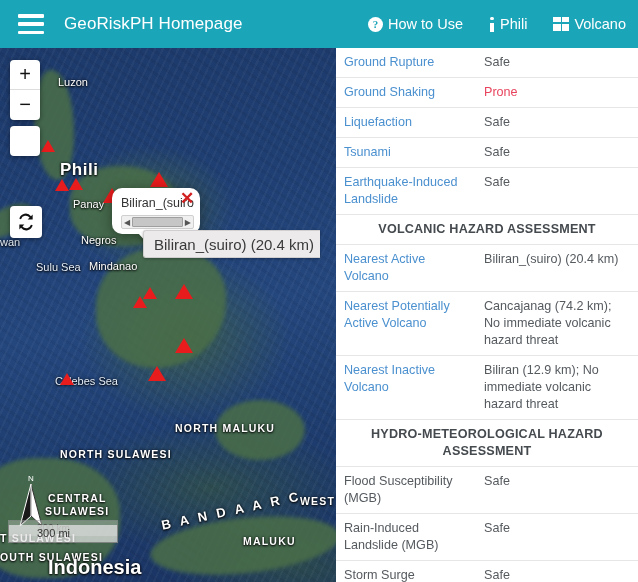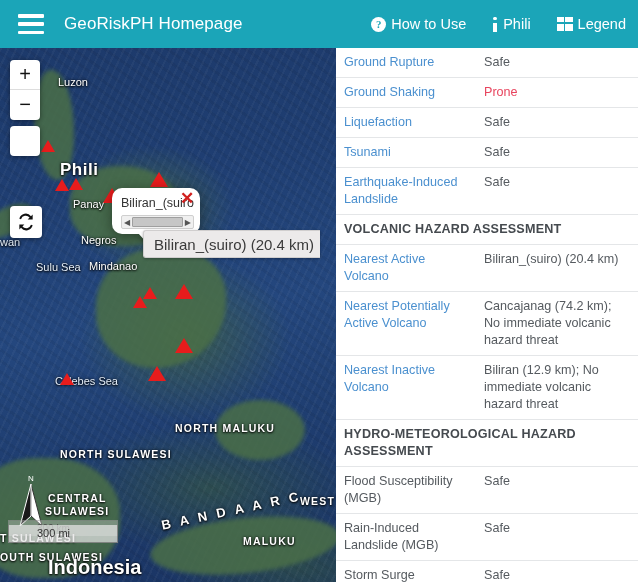--- a/index.html
+++ b/index.html
@@ -179,21 +179,21 @@
   table.haz td {
     border-bottom: 1px solid #e4e6e8;
     padding: 6px 8px 6px 8px; vertical-align: top;
     font-size: 12.6px; line-height: 17px;
   }
   td.lab { width: 140px; color: #4b90cf; }
   td.lab.plain { color: #555a5f; }
   td.val { color: #555a5f; }
   td.val.prone { color: #e8445e; }
   td.sect {
-    text-align: left; font-weight: bold; color: #454a4f;
+    text-align: center; font-weight: bold; color: #454a4f;
     font-size: 12.6px; letter-spacing: .2px; padding: 9px 6px;
     border-bottom: 1px solid #e4e6e8;
   }
 </style>
 </head>
 <body>
 
 <div id="app">
 
   <div class="navbar">
@@ -216,21 +216,21 @@
           </span>
         <span>Phili</span>
       </div>
       <div class="nav-item">
         <span class="ico-grid">
           <span></span>
             <span></span>
             <span></span>
             <span></span>
         </span>
-        <span>Legend</span>
+        <span>Volcano</span>
       </div>
     </div>
   </div>
 
   <div class="map">
     <div class="sea-tex"></div>
 
     <div class="land" style="left:34px;top:22px;width:40px;height:110px;border-radius:42% 58% 40% 60%;"></div>
     <div class="land" style="left:70px;top:118px;width:110px;height:80px;border-radius:45% 55% 50% 45%;"></div>
     <div class="land" style="left:96px;top:200px;width:130px;height:120px;border-radius:48% 40% 55% 45%;"></div>

